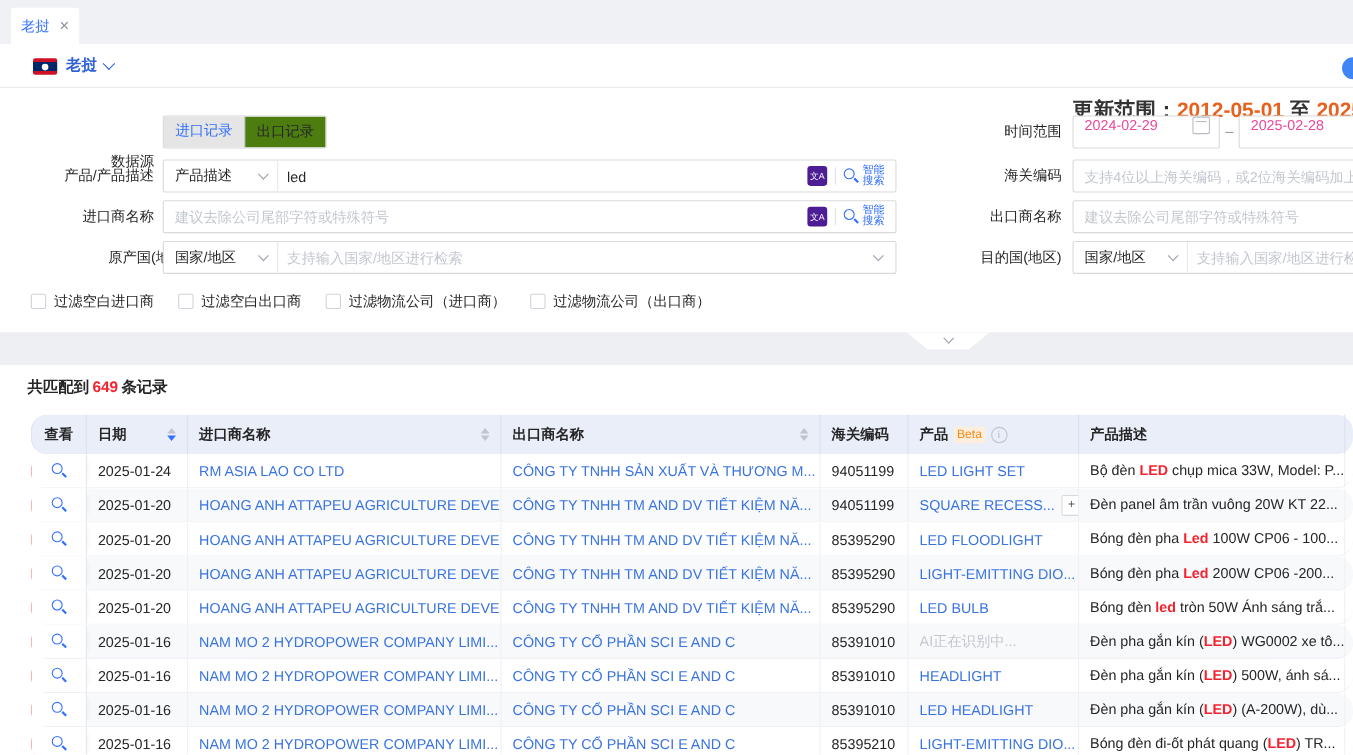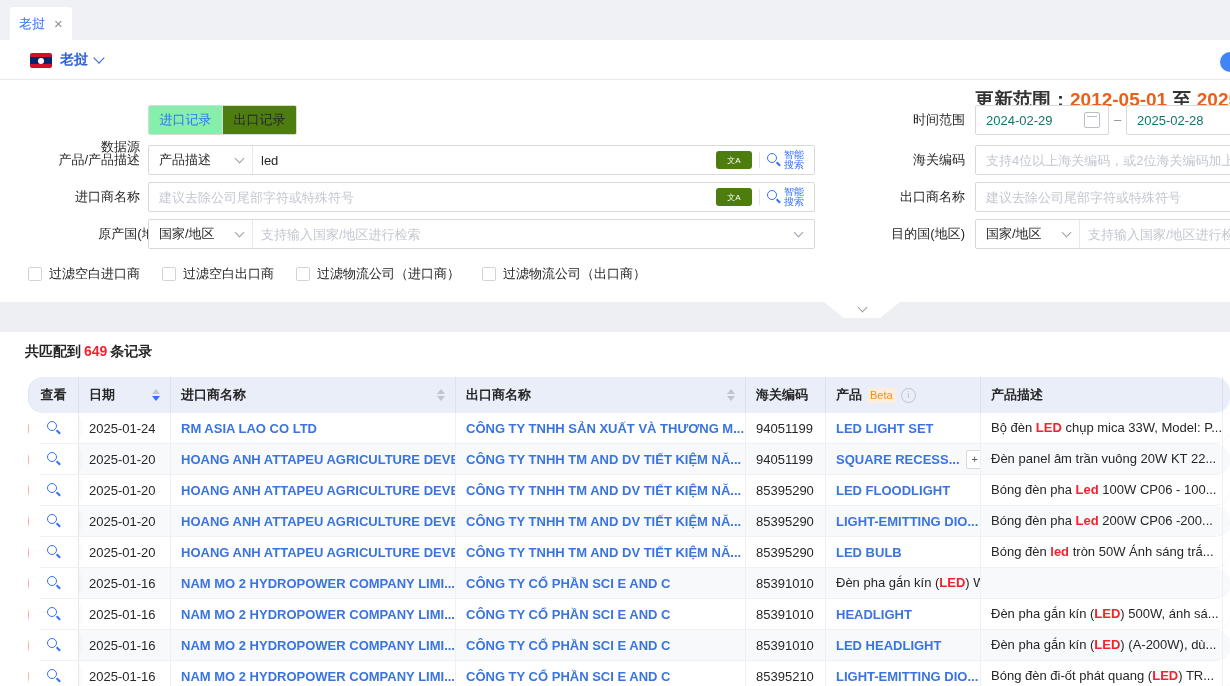--- a/index.html
+++ b/index.html
@@ -24,39 +24,39 @@
   .float-btn{position:absolute;right:-10px;top:52px;width:20px;height:20px;border-radius:50%;background:#3f85f5;z-index:5;}
   
   .filter{position:absolute;left:0;top:81px;width:1230px;height:221px;background:#fff;}
   .update-range{position:absolute;left:975px;top:6px;font-size:19px;font-weight:bold;color:#333;white-space:nowrap;text-align:right;}
   .update-range .odate{color:#e8611c;}
   .f-label{position:absolute;left:0;width:140px;text-align:right;font-size:13px;color:#262626;line-height:30px;white-space:nowrap;}
   .f-label.rcol{left:825px;}
   
   .seg-group{position:absolute;left:148px;top:24px;height:30px;display:flex;border:1px solid #d9d9d9;border-radius:2px;box-sizing:border-box;overflow:hidden;}
   .seg{width:73px;text-align:center;line-height:28px;font-size:13px;background:#4d7c0f;color:#262626;cursor:pointer;}
-  .seg.active{background:#86efac;color:#3370ff;}
+  .seg.active{background:#e5e5e5;color:#3370ff;font-family:Liberation Mono, monospace;}
   .seg + .seg{border-left:1px solid #d9d9d9;}
   
   .datebox{position:absolute;height:30px;border:1px solid #d9d9d9;border-radius:2px;box-sizing:border-box;
-           display:flex;align-items:center;padding:0 8px 0 10px;font-size:13px;color:#0f766e;background:#fff;}
+           display:flex;padding:0 8px 0 10px;font-size:13px;color:#ec4899;background:#fff;}
   .cal{width:14px;height:14px;border:1px solid #b9bdc6;border-radius:2px;position:relative;margin-left:auto;}
   .cal::before{content:'';position:absolute;top:3px;left:2px;right:2px;height:1px;background:#b9bdc6;}
   .dash{position:absolute;left:1114px;top:24px;line-height:30px;color:#8a8f99;font-size:13px;}
   
   .group{position:absolute;left:148px;width:667px;height:30px;border:1px solid #d9d9d9;border-radius:2px;
          box-sizing:border-box;display:flex;align-items:center;background:#fff;}
   .group .sel{width:104px;height:100%;padding:0 9px 0 10px;display:flex;align-items:center;justify-content:space-between;
               font-size:13px;color:#262626;border-right:1px solid #e7e8ec;box-sizing:border-box;cursor:pointer;}
   .chev-g{display:inline-block;width:6px;height:6px;border-right:1.3px solid #9aa0ab;border-bottom:1.3px solid #9aa0ab;transform:rotate(45deg);margin-top:-3px;}
   .group input{flex:1;min-width:0;border:none;outline:none;background:transparent;font-size:13px;color:#262626;
                padding:0 8px;font-family:inherit;height:26px;}
   .group input::placeholder,.inp input::placeholder{color:#c3c7cf;}
   .icons{display:flex;align-items:center;gap:7px;padding-right:9px;}
-  .trans-icon{width:36px;height:18px;background:#4d7c0f;border-radius:3px;color:#fff;font-size:8px;
+  .trans-icon{width:18px;height:18px;background:#4c1d95;border-radius:3px;color:#fff;font-size:8px;
               display:flex;align-items:center;justify-content:center;cursor:pointer;}
   .vline{width:1px;height:16px;background:#e2e3e8;}
   .smart{display:flex;align-items:center;gap:3px;color:#3370ff;cursor:pointer;}
   .smart-text{font-size:10px;line-height:10px;width:21px;word-break:break-all;}
   .mag{position:relative;width:14px;height:14px;flex:0 0 auto;}
   .mag::before{content:'';position:absolute;left:0;top:0;width:8px;height:8px;border:1.6px solid #3370ff;border-radius:50%;}
   .mag::after{content:'';position:absolute;left:9px;top:10px;width:5px;height:1.6px;background:#3370ff;transform:rotate(45deg);}
   .inp{position:absolute;height:30px;border:1px solid #d9d9d9;border-radius:2px;box-sizing:border-box;background:#fff;
        display:flex;align-items:center;padding:0 2px;}
   .inp input{flex:1;min-width:0;border:none;outline:none;background:transparent;font-size:13px;color:#262626;padding:0 8px;font-family:inherit;}
@@ -85,21 +85,21 @@
   .car-down{width:0;height:0;border-left:4px solid transparent;border-right:4px solid transparent;border-top:5px solid #c0c4cc;}
   .car-down.active{border-top-color:#3370ff;}
   .beta{margin-left:5px;background:#fdeede;color:#fa8c16;font-size:11px;font-weight:normal;padding:0 3px;border-radius:2px;line-height:15px;}
   .info{margin-left:5px;width:13px;height:13px;border:1px solid #c0c4cc;border-radius:50%;color:#b4b8c0;font-size:9px;
         font-weight:normal;display:flex;align-items:center;justify-content:center;flex:0 0 auto;}
   .tr{height:30px;border-bottom:1px solid #eef0f4;border-left:1px solid #fca5a5;background:#fff;}
   .tr.even{background:#f8f9fb;}
   .td{display:flex;align-items:center;font-size:13px;color:#262626;padding:0 10px;border-right:1px solid #eef0f4;
       box-sizing:border-box;white-space:nowrap;overflow:hidden;}
   .td.view{justify-content:center;padding:0;background:#fff;border-right:1px solid #e4e7ed;box-shadow:6px 0 6px -6px rgba(0,0,0,0.07);}
-  .td.link,.link{color:#3a74e0;cursor:pointer;font-weight:bold;}
+  .td.link,.link{color:#3a74e0;cursor:pointer;}
   .pending{color:#c3c7cf;}
   .plus-badge{margin-left:6px;border:1px solid #d9d9d9;border-radius:2px;font-size:11px;color:#595959;
               padding:0 5px;line-height:17px;background:#fff;flex:0 0 auto;cursor:pointer;}
   .td.desc{display:block;line-height:29px;}
   .red{color:#f5222d;font-weight:bold;}
 </style>
 </head>
 <body>
 
 <div class="tabbar">
@@ -339,20 +339,23 @@
           <div class="td"></div>
         </div>
         <div class="tr even">
           <div class="td view">
             <span class="mag"></span>
           </div>
           <div class="td">2025-01-16</div>
           <div class="td link">NAM MO 2 HYDROPOWER COMPANY LIMI...</div>
           <div class="td link">CÔNG TY CỔ PHẦN SCI E AND C</div>
           <div class="td">85391010</div>
+          <div class="td">
+            <span class="pending">AI正在识别中...</span>
+          </div>
           <div class="td desc"><span>Đèn pha gắn kín (</span><span class="red">LED</span><span>) WG0002 xe tô...</span></div>
           <div class="td"></div>
         </div>
         <div class="tr">
           <div class="td view">
             <span class="mag"></span>
           </div>
           <div class="td">2025-01-16</div>
           <div class="td link">NAM MO 2 HYDROPOWER COMPANY LIMI...</div>
           <div class="td link">CÔNG TY CỔ PHẦN SCI E AND C</div>

